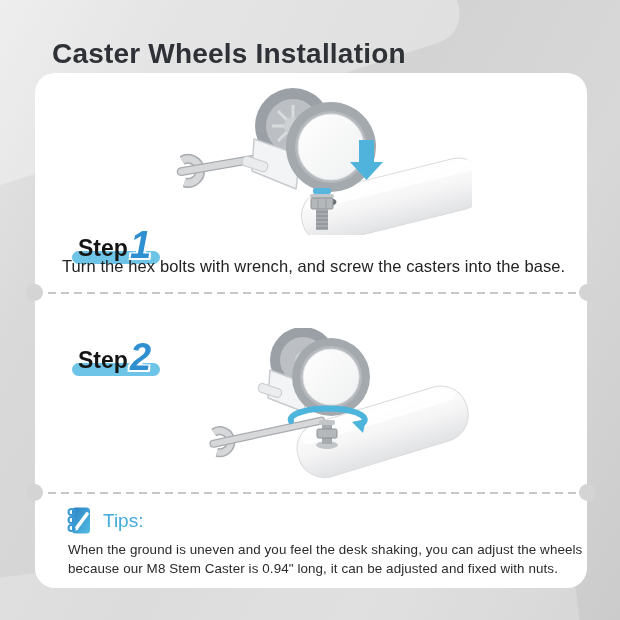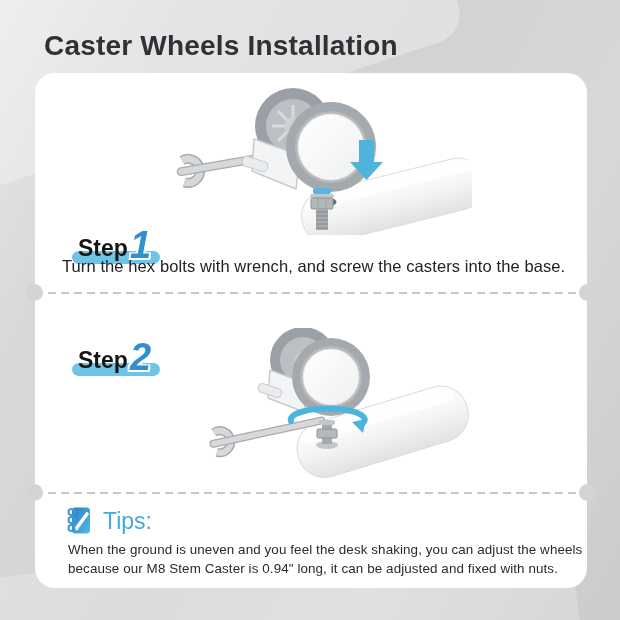--- a/index.html
+++ b/index.html
@@ -10,21 +10,21 @@
   }
   .bg-wedge-top{
     position:absolute;left:-80px;top:-140px;width:520px;height:260px;
     background:rgba(255,255,255,.30);transform:rotate(-18deg);border-radius:30px;
   }
   .bg-wedge-bottom{
     position:absolute;left:-120px;bottom:-120px;width:700px;height:190px;
     background:rgba(255,255,255,.22);transform:rotate(-7deg);
   }
   .page-title{
-    position:absolute;left:36px;top:22px;margin:8px;
+    position:absolute;left:36px;top:22px;margin:16px;
     font-size:28px;font-weight:700;color:#2e3136;letter-spacing:.2px;
   }
   .card{
     position:absolute;left:35px;top:73px;width:552px;height:515px;
     background:#ffffff;border-radius:20px;
   }
   .illu{position:absolute;}
   .step-head{position:absolute;width:140px;height:42px;}
   .step-pill{position:absolute;left:0;bottom:1px;width:88px;height:13px;border-radius:7px;background:#6ec4e6;}
   .step-word{position:absolute;left:6px;bottom:5px;font-size:23px;font-weight:700;color:#151515;line-height:1;}
@@ -37,21 +37,21 @@
     position:absolute;margin:0;font-size:16.5px;color:#232323;font-weight:500;
     white-space:nowrap;letter-spacing:.1px;
   }
   .divider{
     position:absolute;left:0;width:552px;height:2px;
     background:repeating-linear-gradient(90deg,#c7c7c7 0 8px,transparent 8px 13px);
   }
   .notch{position:absolute;top:-8px;width:17px;height:17px;border-radius:50%;background:#d4d4d4;}
   .notch.l{left:-9px;} .notch.r{right:-9px;}
   .tips-head{position:absolute;left:31px;top:432px;height:32px;display:flex;align-items:center;gap:10px;}
-  .tips-label{font-size:23px;color:#41abdc;font-weight:500;}
+  .tips-label{font-size:19px;color:#41abdc;font-weight:500;}
   .tips-text{
     position:absolute;left:31px;top:466px;width:521px;margin:2px;
     font-size:13.4px;line-height:18.5px;color:#2a2a2a;letter-spacing:.1px;
   }
 </style>
 </head>
 <body>
 
 <div class="bg-wedge-top"></div>
 <div class="bg-wedge-bottom"></div>

